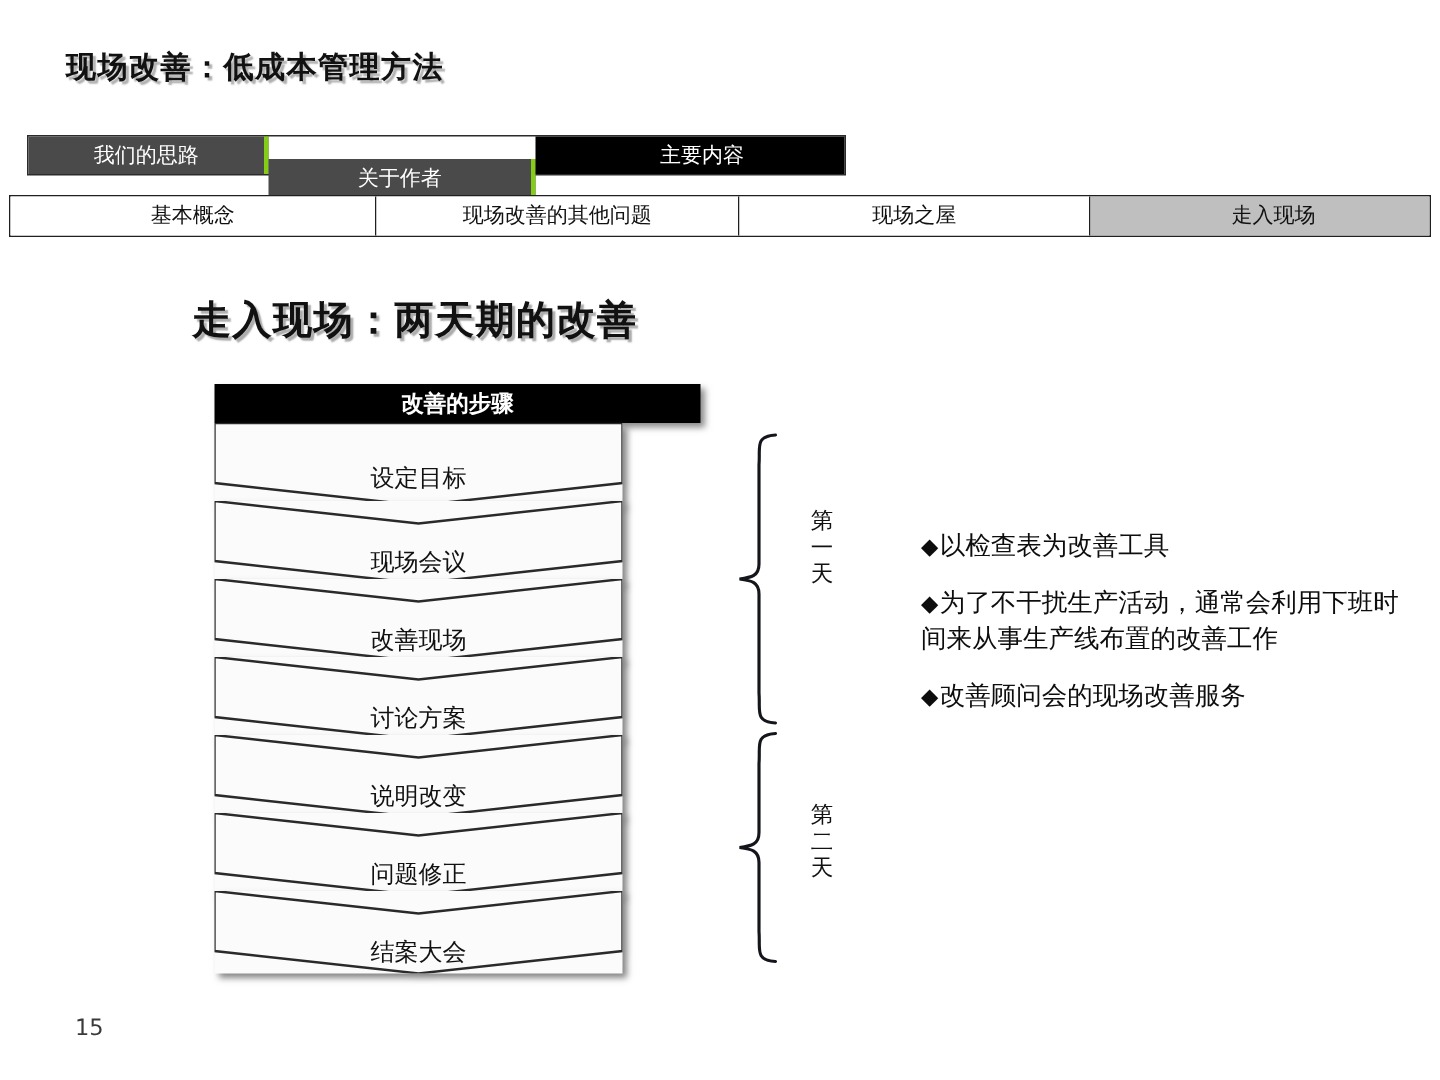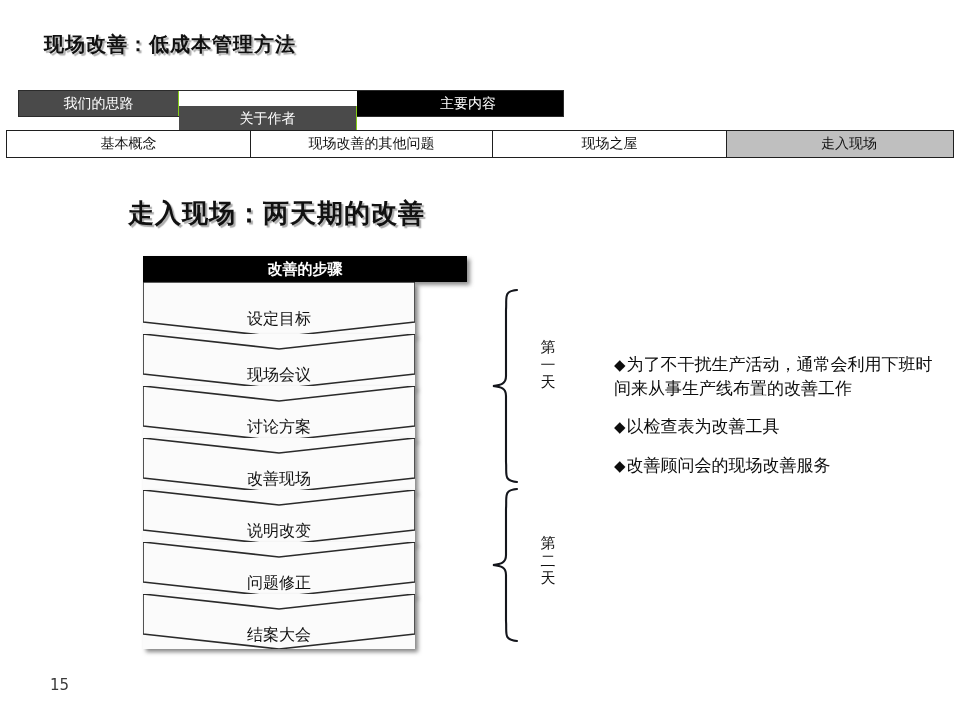--- a/index.html
+++ b/index.html
@@ -43,21 +43,21 @@
   .navrow1 .tab {
     flex: 0 0 auto;
     display: flex;
     align-items: center;
     justify-content: center;
     font-size: 14px;
     color: #ffffff;
     background: #4a4a4a;
     height: 100%;
     box-sizing: border-box;
-    border-right: 1px solid #84cc16;
+    border-right: 3px solid #84cc16;
   }
   .navrow1 .tab:last-child { border-right: none; }
   .navrow1 .tab.active { background: #000000; padding-left: 16px; }
   .navrow1 .t1 { width: 160px; }
   .navrow1 .t2 { width: 178px; margin-top: 15px; }
   .navrow1 .t3 { width: 206px; }
 
   
   .navrow2 {
     position: absolute;
@@ -251,30 +251,30 @@
     </div>
     <div class="chev-label">现场会议</div>
   </div>
 
   <div class="chev-wrap">
     <div class="chev">
       <svg viewBox="0 0 272 55" preserveAspectRatio="none">
         <polygon points="0,0 136,15 272,0 272,40 136,55 0,40" fill="#fbfbfb" stroke="#2a2a2a" stroke-width="1.6"></polygon>
       </svg>
     </div>
+    <div class="chev-label">改善现场</div>
+  </div>
+
+  <div class="chev-wrap">
+    <div class="chev">
+      <svg viewBox="0 0 272 55" preserveAspectRatio="none">
+        <polygon points="0,0 136,15 272,0 272,40 136,55 0,40" fill="#fbfbfb" stroke="#2a2a2a" stroke-width="1.6"></polygon>
+      </svg>
+    </div>
     <div class="chev-label">讨论方案</div>
-  </div>
-
-  <div class="chev-wrap">
-    <div class="chev">
-      <svg viewBox="0 0 272 55" preserveAspectRatio="none">
-        <polygon points="0,0 136,15 272,0 272,40 136,55 0,40" fill="#fbfbfb" stroke="#2a2a2a" stroke-width="1.6"></polygon>
-      </svg>
-    </div>
-    <div class="chev-label">改善现场</div>
   </div>
 
   <div class="chev-wrap">
     <div class="chev">
       <svg viewBox="0 0 272 55" preserveAspectRatio="none">
         <polygon points="0,0 136,15 272,0 272,40 136,55 0,40" fill="#fbfbfb" stroke="#2a2a2a" stroke-width="1.6"></polygon>
       </svg>
     </div>
     <div class="chev-label">说明改变</div>
   </div>
@@ -318,23 +318,23 @@
   </svg>
 </div>
 <div class="day-label" style="left:538px; top:535px;">
   <div>第</div>
   <div>二</div>
   <div>天</div>
 </div>
 
 <div class="bullets">
   <div class="bullet">
+    <span class="dia">◆</span><span>以检查表为改善工具</span>
+  </div>
+  <div class="bullet">
     <span class="dia">◆</span><span>为了不干扰生产活动，通常会利用下班时间来从事生产线布置的改善工作</span>
-  </div>
-  <div class="bullet">
-    <span class="dia">◆</span><span>以检查表为改善工具</span>
   </div>
   <div class="bullet">
     <span class="dia">◆</span><span>改善顾问会的现场改善服务</span>
   </div>
 </div>
 
 <div class="page-number">15</div>
 
 </body></html>

